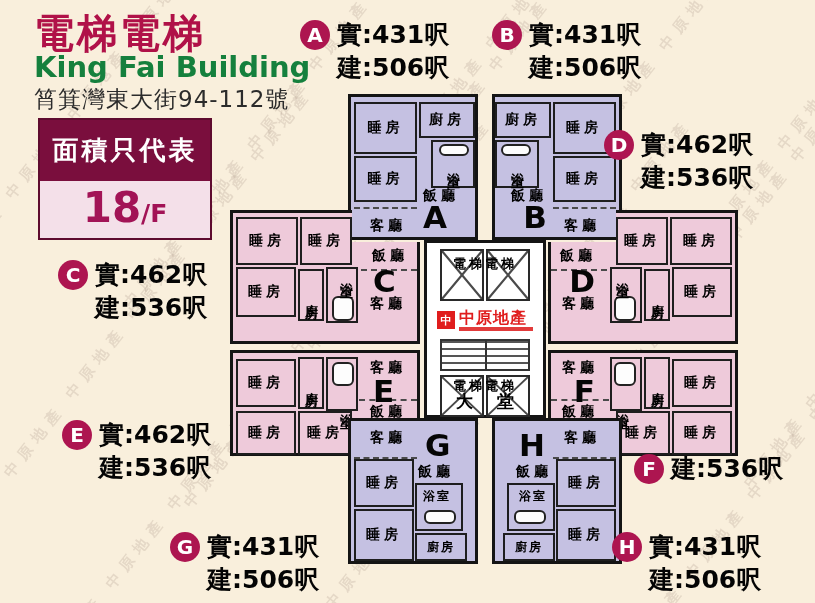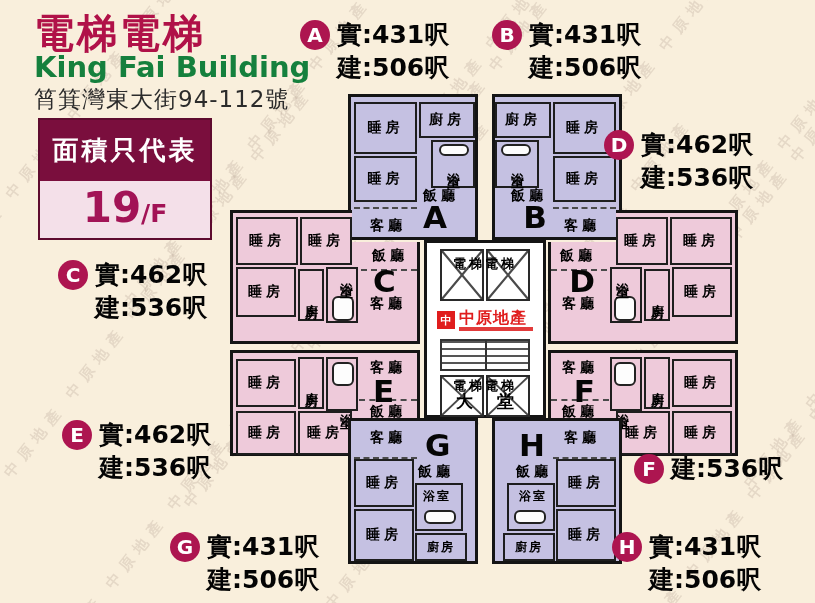--- a/index.html
+++ b/index.html
@@ -85,21 +85,21 @@
   <div class="wm" style="left:740px;top:480px">中原地產 中原地產 中原地產 中原地產 中原地產</div>
   <div class="wm" style="left:420px;top:120px">中原地產 中原地產 中原地產 中原地產 中原地產</div>
 
   <div class="title-zh">電梯電梯</div>
   <div class="title-en">King Fai Building</div>
   <div class="addr">筲箕灣東大街94-112號</div>
 
   <div class="floorbox">
     <div class="cap">面積只代表</div>
     <div class="flr">
-      <span class="num">19</span><span class="suf">/F</span>
+      <span class="num">18</span><span class="suf">/F</span>
     </div>
   </div>
 
   <div class="legend" style="left:300px;top:18px">
     <div class="badge">A</div>
     <div>
         <div class="area-line">實:431呎</div>
          <div class="area-line">建:506呎</div>
       </div>
   </div>

